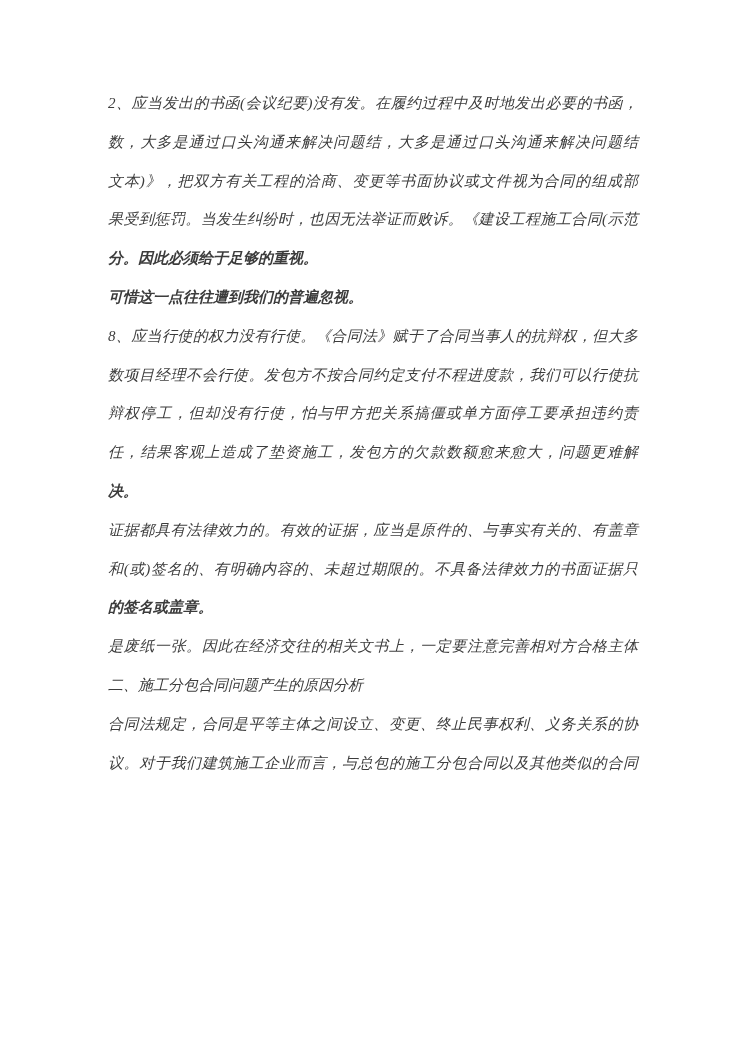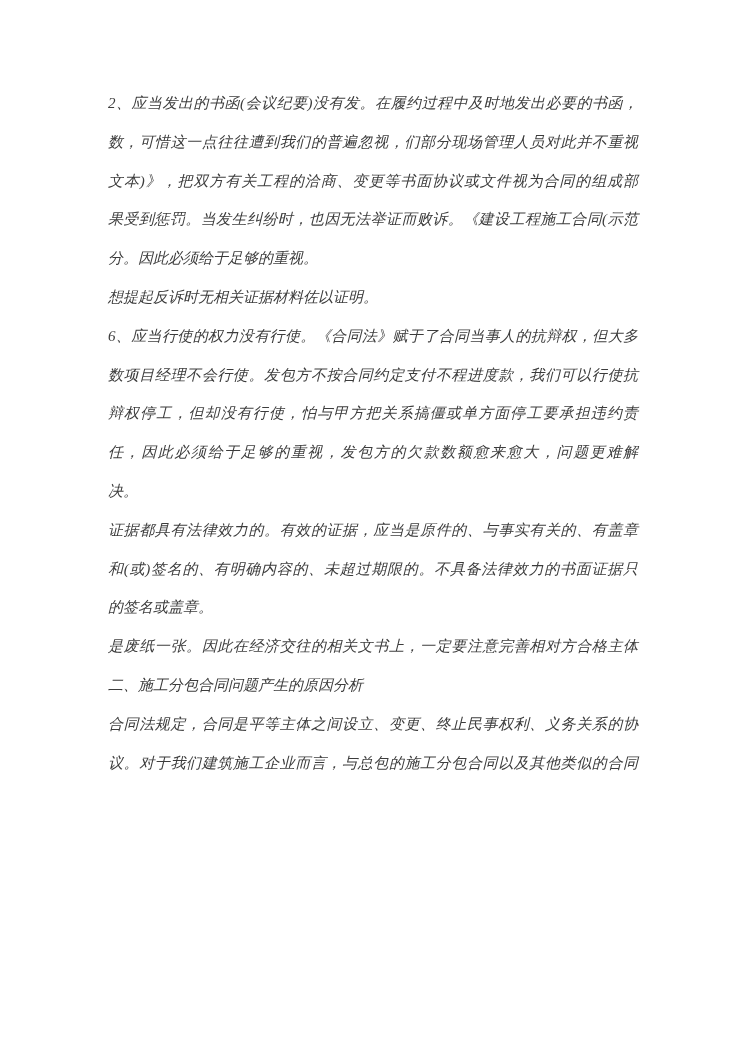--- a/index.html
+++ b/index.html
@@ -34,41 +34,42 @@
   }
   .line {
     height: 38.8px;
     text-align: justify;
     text-align-last: justify;
     text-justify: inter-character;
   }
   .line.left {
     text-align: center;
     text-align-last: left;
+    font-weight: bold;
   }
   .line.heading {
     text-align: right;
     text-align-last: left;
   }
 </style>
 </head>
 <body>
 
 <div class="page">
   <div class="textblock">
     <div class="line">2、应当发出的书函(会议纪要)没有发。在履约过程中及时地发出必要的书函，</div>
-    <div class="line">数，可惜这一点往往遭到我们的普遍忽视，们部分现场管理人员对此并不重视</div>
+    <div class="line">数，大多是通过口头沟通来解决问题结，大多是通过口头沟通来解决问题结</div>
     <div class="line">文本)》，把双方有关工程的洽商、变更等书面协议或文件视为合同的组成部</div>
     <div class="line">果受到惩罚。当发生纠纷时，也因无法举证而败诉。《建设工程施工合同(示范</div>
     <div class="line left">分。因此必须给于足够的重视。</div>
-    <div class="line left">想提起反诉时无相关证据材料佐以证明。</div>
-    <div class="line">6、应当行使的权力没有行使。《合同法》赋于了合同当事人的抗辩权，但大多</div>
+    <div class="line left">可惜这一点往往遭到我们的普遍忽视。</div>
+    <div class="line">8、应当行使的权力没有行使。《合同法》赋于了合同当事人的抗辩权，但大多</div>
     <div class="line">数项目经理不会行使。发包方不按合同约定支付不程进度款，我们可以行使抗</div>
     <div class="line">辩权停工，但却没有行使，怕与甲方把关系搞僵或单方面停工要承担违约责</div>
-    <div class="line">任，因此必须给于足够的重视，发包方的欠款数额愈来愈大，问题更难解</div>
+    <div class="line">任，结果客观上造成了垫资施工，发包方的欠款数额愈来愈大，问题更难解</div>
     <div class="line left">决。</div>
     <div class="line">证据都具有法律效力的。有效的证据，应当是原件的、与事实有关的、有盖章</div>
     <div class="line">和(或)签名的、有明确内容的、未超过期限的。不具备法律效力的书面证据只</div>
     <div class="line left">的签名或盖章。</div>
     <div class="line">是废纸一张。因此在经济交往的相关文书上，一定要注意完善相对方合格主体</div>
     <div class="line heading">二、施工分包合同问题产生的原因分析</div>
     <div class="line">合同法规定，合同是平等主体之间设立、变更、终止民事权利、义务关系的协</div>
     <div class="line">议。对于我们建筑施工企业而言，与总包的施工分包合同以及其他类似的合同</div>
   </div>
 </div>

